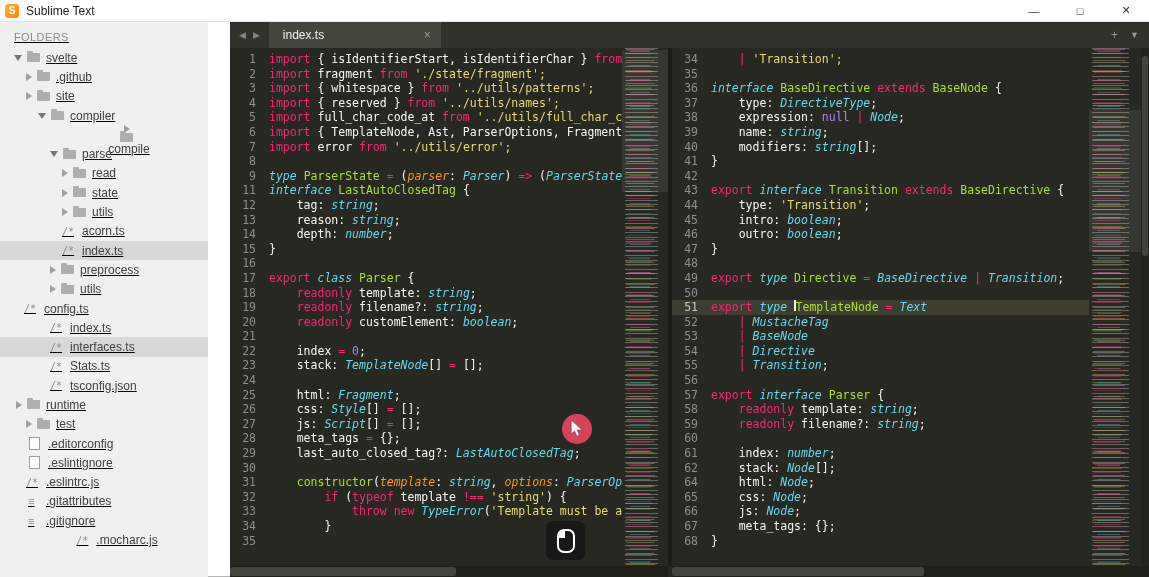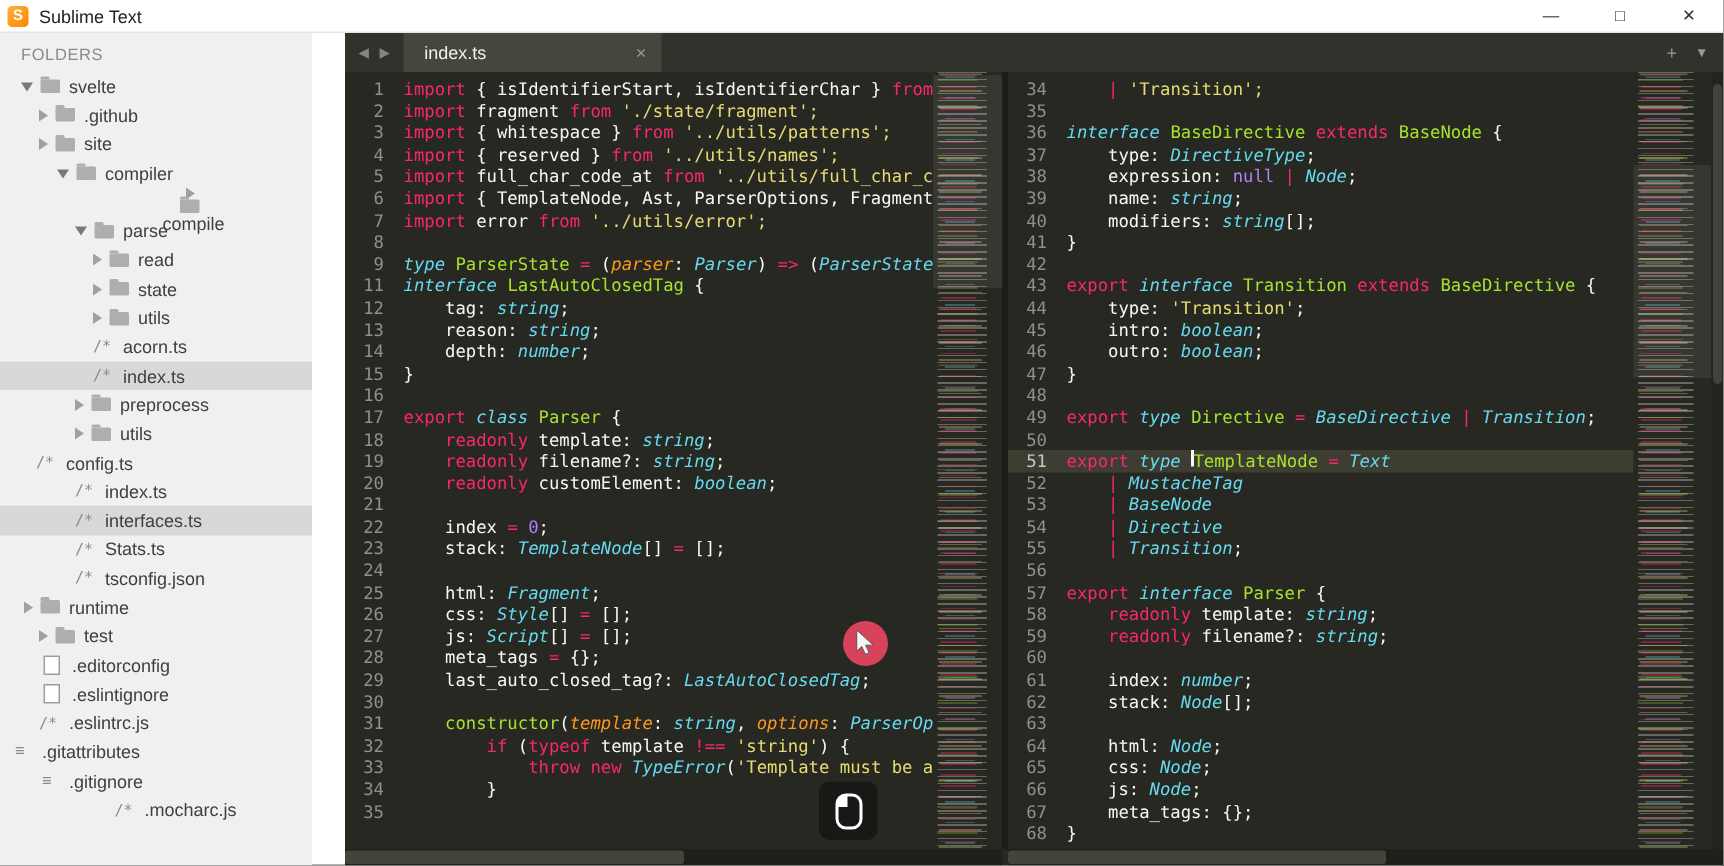--- a/index.html
+++ b/index.html
@@ -11,21 +11,21 @@
             display:flex;align-items:center;border-bottom:1px solid #e3e3e3;box-sizing:border-box;}
   .app-logo{width:14px;height:14px;margin-left:5px;border-radius:3px;
             background:linear-gradient(135deg,#ffb13b,#ff8500);color:#fff;font-size:10px;
             font-weight:bold;display:flex;align-items:center;justify-content:center;}
   .window-title{margin-left:7px;font-size:12px;color:#222;}
   .win-controls{margin-left:auto;display:flex;height:100%;}
   .win-btn{width:46px;height:100%;display:flex;align-items:center;justify-content:center;
            font-size:11px;color:#333;}
 
   
-  .sidebar{position:absolute;left:0;top:22px;width:208px;bottom:0;background:var(--sidebar-bg,#f0f0f0);overflow:hidden;}
+  .sidebar{position:absolute;left:0;top:22px;width:208px;bottom:0;background:var(--sidebar-bg,#f0f0f0);overflow:hidden;text-decoration:underline;}
   .sidebar-header{padding:9px 0 5px 14px;font-size:11px;color:#8b8b8b;letter-spacing:.4px;}
   .tree-row{display:flex;align-items:center;height:19.3px;font-size:12px;color:#3f3f3f;white-space:nowrap;box-sizing:border-box;}
   .tree-row.selected{background:var(--selection-row,#d8d8d8);}
   .tri{width:0;height:0;border-style:solid;margin-right:5px;flex:none;}
   .tri.open{border-width:6px 4px 0 4px;border-color:#787878 transparent transparent transparent;}
   .tri.closed{border-width:4px 0 4px 6px;border-color:transparent transparent transparent #a0a0a0;}
   .folder{width:13px;height:9px;background:#aeaeae;border-radius:1px;position:relative;margin-right:6px;flex:none;}
   .folder::before{content:"";position:absolute;top:-2px;left:0;width:6px;height:2px;background:#aeaeae;border-radius:1px 1px 0 0;}
   .ico-ts{color:#8a8a8a;font-family:"DejaVu Sans Mono",monospace;font-size:10px;width:15px;margin-right:5px;flex:none;}
   .ico-ts::before{content:"/*";}
@@ -217,21 +217,21 @@
           <span class="tree-label" data-name="item-label">.editorconfig</span>
         </div>
         <div class="tree-row" data-name="file-item" style="padding-left: 26px;">
           <span class="ico-doc" data-name="doc-file-icon"></span>
           <span class="tree-label" data-name="item-label">.eslintignore</span>
         </div>
         <div class="tree-row" data-name="file-item" style="padding-left: 26px;">
           <span class="ico-ts" data-name="ts-file-icon"></span>
           <span class="tree-label" data-name="item-label">.eslintrc.js</span>
         </div>
-        <div class="tree-row" data-name="file-item" style="padding-left: 8px;">
+        <div class="tree-row" data-name="file-item" style="padding-left: 26px;">
           <span class="ico-list" data-name="list-file-icon"></span>
           <span class="tree-label" data-name="item-label">.gitattributes</span>
         </div>
         <div class="tree-row" data-name="file-item" style="padding-left: 26px;">
           <span class="ico-list" data-name="list-file-icon"></span>
           <span class="tree-label" data-name="item-label">.gitignore</span>
         </div>
         <div class="tree-row" data-name="file-item" style="padding-left: 26px; justify-content: center;">
           <span class="ico-ts" data-name="ts-file-icon"></span>
           <span class="tree-label" data-name="item-label">.mocharc.js</span>
@@ -324,21 +324,20 @@
             <div class="code-line" data-name="code-line"><span class="lnum" data-name="line-number">53</span><span class="seg-p" data-name="code-segment">    </span><span class="seg-k" data-name="code-segment">| </span><span class="seg-t" data-name="code-segment">BaseNode</span></div>
             <div class="code-line" data-name="code-line"><span class="lnum" data-name="line-number">54</span><span class="seg-p" data-name="code-segment">    </span><span class="seg-k" data-name="code-segment">| </span><span class="seg-t" data-name="code-segment">Directive</span></div>
             <div class="code-line" data-name="code-line"><span class="lnum" data-name="line-number">55</span><span class="seg-p" data-name="code-segment">    </span><span class="seg-k" data-name="code-segment">| </span><span class="seg-t" data-name="code-segment">Transition</span><span class="seg-p" data-name="code-segment">;</span></div>
             <div class="code-line" data-name="code-line"><span class="lnum" data-name="line-number">56</span></div>
             <div class="code-line" data-name="code-line"><span class="lnum" data-name="line-number">57</span><span class="seg-k" data-name="code-segment">export </span><span class="seg-t" data-name="code-segment">interface </span><span class="seg-d" data-name="code-segment">Parser </span><span class="seg-p" data-name="code-segment">{</span></div>
             <div class="code-line" data-name="code-line"><span class="lnum" data-name="line-number">58</span><span class="seg-p" data-name="code-segment">    </span><span class="seg-k" data-name="code-segment">readonly </span><span class="seg-p" data-name="code-segment">template: </span><span class="seg-t" data-name="code-segment">string</span><span class="seg-p" data-name="code-segment">;</span></div>
             <div class="code-line" data-name="code-line"><span class="lnum" data-name="line-number">59</span><span class="seg-p" data-name="code-segment">    </span><span class="seg-k" data-name="code-segment">readonly </span><span class="seg-p" data-name="code-segment">filename?: </span><span class="seg-t" data-name="code-segment">string</span><span class="seg-p" data-name="code-segment">;</span></div>
             <div class="code-line" data-name="code-line"><span class="lnum" data-name="line-number">60</span></div>
             <div class="code-line" data-name="code-line"><span class="lnum" data-name="line-number">61</span><span class="seg-p" data-name="code-segment">    index: </span><span class="seg-t" data-name="code-segment">number</span><span class="seg-p" data-name="code-segment">;</span></div>
             <div class="code-line" data-name="code-line"><span class="lnum" data-name="line-number">62</span><span class="seg-p" data-name="code-segment">    stack: </span><span class="seg-t" data-name="code-segment">Node</span><span class="seg-p" data-name="code-segment">[];</span></div>
-            <div class="code-line" data-name="code-line"><span class="lnum" data-name="line-number">63</span></div>
             <div class="code-line" data-name="code-line"><span class="lnum" data-name="line-number">64</span><span class="seg-p" data-name="code-segment">    html: </span><span class="seg-t" data-name="code-segment">Node</span><span class="seg-p" data-name="code-segment">;</span></div>
             <div class="code-line" data-name="code-line"><span class="lnum" data-name="line-number">65</span><span class="seg-p" data-name="code-segment">    css: </span><span class="seg-t" data-name="code-segment">Node</span><span class="seg-p" data-name="code-segment">;</span></div>
             <div class="code-line" data-name="code-line"><span class="lnum" data-name="line-number">66</span><span class="seg-p" data-name="code-segment">    js: </span><span class="seg-t" data-name="code-segment">Node</span><span class="seg-p" data-name="code-segment">;</span></div>
             <div class="code-line" data-name="code-line"><span class="lnum" data-name="line-number">67</span><span class="seg-p" data-name="code-segment">    meta_tags: {};</span></div>
             <div class="code-line" data-name="code-line"><span class="lnum" data-name="line-number">68</span><span class="seg-p" data-name="code-segment">}</span></div>
           </div>
         <div class="minimap" data-name="minimap">
           <div class="mm-viewport" style="top:62px;height:142px" data-name="minimap-viewport"></div>
         </div>
         <div class="vscroll" data-name="vertical-scrollbar">

